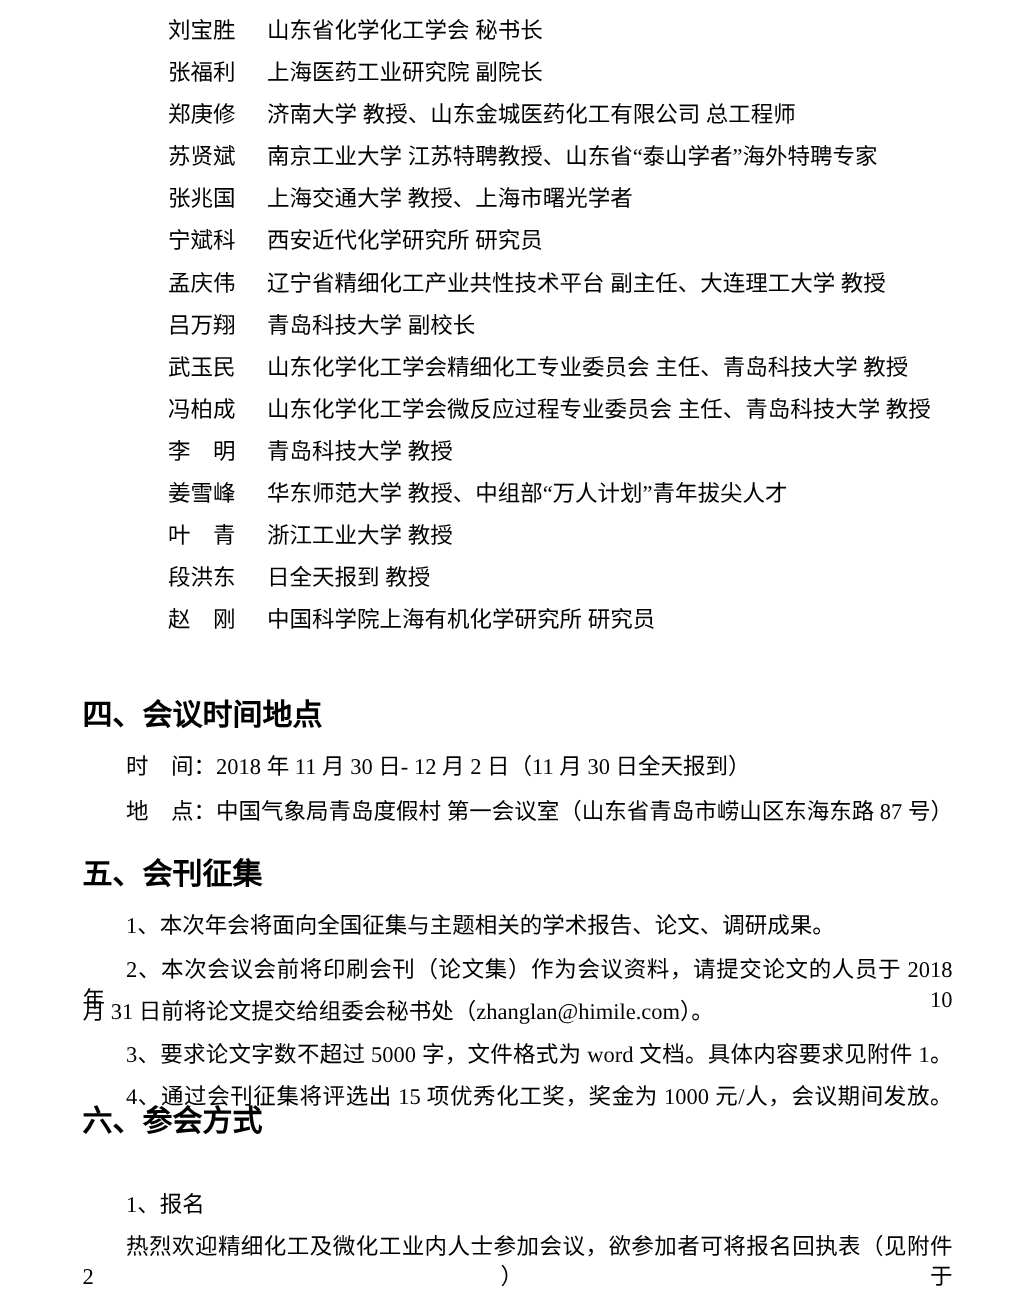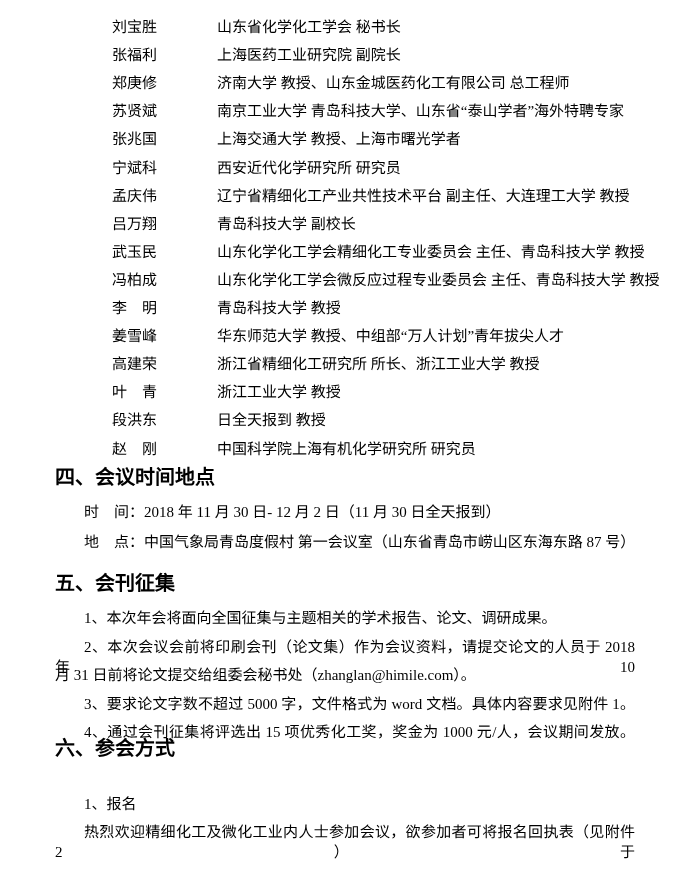--- a/index.html
+++ b/index.html
@@ -17,24 +17,23 @@
     font-size: 15px;
     overflow: hidden;
   }
   .members {
     position: absolute;
     left: 112px;
     top: 8px;
   }
   .mrow {
     display: flex;
-    align-items: flex-end;
+    align-items: flex-start;
     height: 28.1px;
     white-space: nowrap;
-    gap: 39px;
   }
   .mname {
     display: inline-block;
     width: 66px;
     flex: 0 0 66px;
   }
   .maffil {
     display: inline-block;
   }
   .heading {
@@ -79,21 +78,21 @@
     <div class="mrow">
       <span class="mname">张福利</span>
       <span class="maffil">上海医药工业研究院 副院长</span>
     </div>
     <div class="mrow">
       <span class="mname">郑庚修</span>
       <span class="maffil">济南大学 教授、山东金城医药化工有限公司 总工程师</span>
     </div>
     <div class="mrow">
       <span class="mname">苏贤斌</span>
-      <span class="maffil">南京工业大学 青岛科技大学、山东省“泰山学者”海外特聘专家</span>
+      <span class="maffil">南京工业大学 江苏特聘教授、山东省“泰山学者”海外特聘专家</span>
     </div>
     <div class="mrow">
       <span class="mname">张兆国</span>
       <span class="maffil">上海交通大学 教授、上海市曙光学者</span>
     </div>
     <div class="mrow">
       <span class="mname">宁斌科</span>
       <span class="maffil">西安近代化学研究所 研究员</span>
     </div>
     <div class="mrow">
@@ -114,24 +113,20 @@
     </div>
     <div class="mrow">
       <span class="mname">李　明</span>
       <span class="maffil">青岛科技大学 教授</span>
     </div>
     <div class="mrow">
       <span class="mname">姜雪峰</span>
       <span class="maffil">华东师范大学 教授、中组部“万人计划”青年拔尖人才</span>
     </div>
     <div class="mrow">
-      <span class="mname">高建荣</span>
-      <span class="maffil">浙江省精细化工研究所 所长、浙江工业大学 教授</span>
-    </div>
-    <div class="mrow">
       <span class="mname">叶　青</span>
       <span class="maffil">浙江工业大学 教授</span>
     </div>
     <div class="mrow">
       <span class="mname">段洪东</span>
       <span class="maffil">日全天报到 教授</span>
     </div>
     <div class="mrow">
       <span class="mname">赵　刚</span>
       <span class="maffil">中国科学院上海有机化学研究所 研究员</span>

